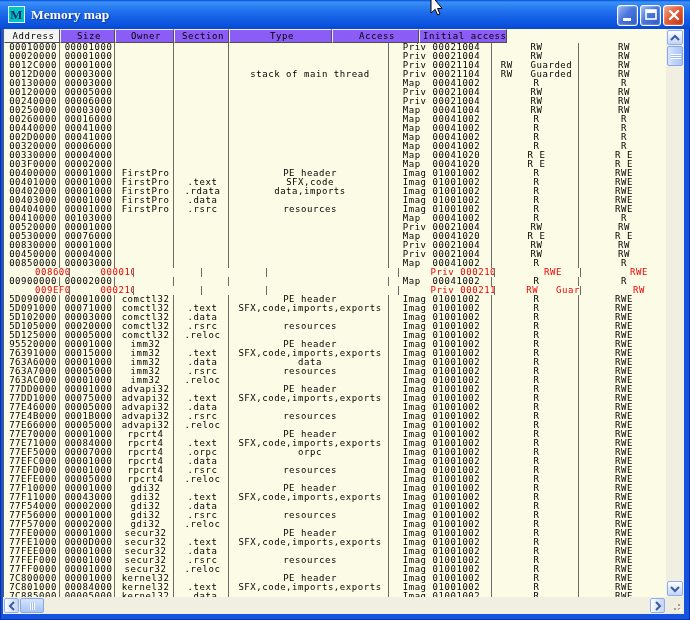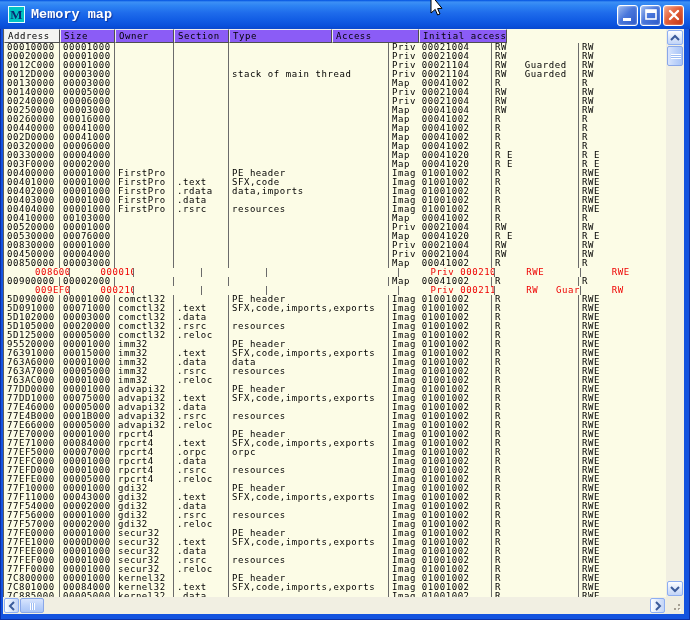--- a/index.html
+++ b/index.html
@@ -16,35 +16,35 @@
     background:linear-gradient(180deg,#0050E0 0%,#3D90F5 7%,#2D83F3 20%,#1E6BEB 45%,#115CE4 70%,#0A51DC 88%,#0948CE 100%);
   }
   .app-icon {
     position:absolute; left:8px; top:6px; width:17px; height:17px;
     background:#00C4C4; border:1px solid #E8FFFF;
     color:#072B72; font-family:"Liberation Serif",serif; font-weight:bold;
     font-size:13px; line-height:15px; text-align:center;
   }
   .title-text {
     position:absolute; left:31px; top:0; height:29px; line-height:30px;
-    color:#FFFFFF; font-family:Liberation Mono, monospace; font-weight:bold;
+    color:#FFFFFF; font-family:Liberation Serif, serif; font-weight:bold;
     font-size:13.5px; text-shadow:1px 1px 1px #10389E;
   }
   .win-buttons { position:absolute; right:6px; top:5px; display:flex; gap:2px; }
   .wbtn {
     width:21px; height:21px; border:1px solid #FFFFFF; border-radius:3px;
     background:linear-gradient(135deg,#9DBBF0 0%,#4A77DB 45%,#2C58C8 100%);
     box-shadow:inset 0 0 2px rgba(255,255,255,.7);
     display:flex; align-items:center; justify-content:center;
   }
   .wbtn.close { background:linear-gradient(135deg,#F4A78C 0%,#E2603A 45%,#C03010 100%); }
   
   .table-area {
     position:absolute; left:3px; top:29px; width:663px; height:568px;
-    background:#FCFCE6; overflow:hidden; border-left:1px solid #5C5C5C;
+    background:#FCFCE6; overflow:hidden; border-left:1px solid #5C5C5C;text-align:center;
   }
   .header-row { position:absolute; left:0; top:0; height:14px; width:663px; display:flex; }
   .hcell {
     height:14px; background:#8b5cf6; color:#000; font-size:9px; letter-spacing:.55px;
     line-height:12px; padding-left:3px; white-space:pre; overflow:hidden;
     border-top:1px solid #EDEDED; border-left:1px solid #EDEDED;
     border-right:1px solid #4F4F4F; border-bottom:1px solid #4F4F4F;
   }
   .hcell.active { background:#F4F4F2; }
   .rows { position:absolute; left:0; top:14px; width:663px; height:554px; overflow:hidden; }
@@ -170,21 +170,21 @@
           <div class="cell c0">00130000</div>
           <div class="cell c1">00003000</div>
           <div class="cell c2"></div>
           <div class="cell c3"></div>
           <div class="cell c4"></div>
           <div class="cell c5">Map  00041002</div>
           <div class="cell c6">R</div>
           <div class="cell c7">R</div>
         </div>
         <div class="row">
-          <div class="cell c0">00140000</div>
+          <div class="cell c0">00120000</div>
           <div class="cell c1">00005000</div>
           <div class="cell c2"></div>
           <div class="cell c3"></div>
           <div class="cell c4"></div>
           <div class="cell c5">Priv 00021004</div>
           <div class="cell c6">RW</div>
           <div class="cell c7">RW</div>
         </div>
         <div class="row">
           <div class="cell c0">00240000</div>

